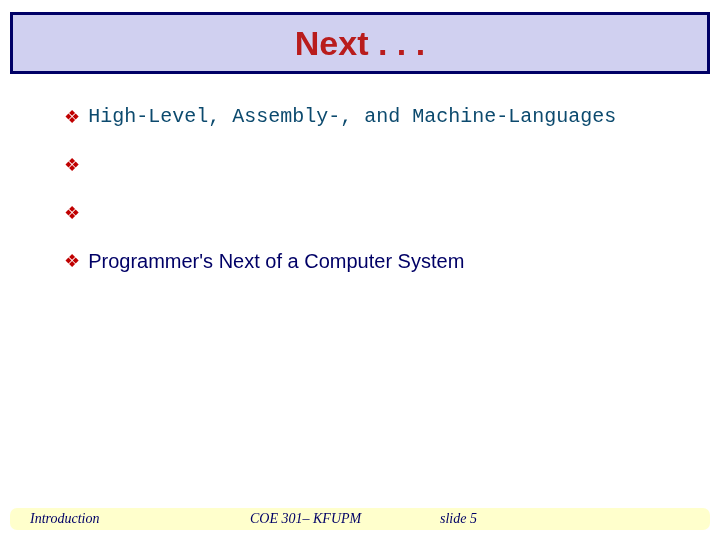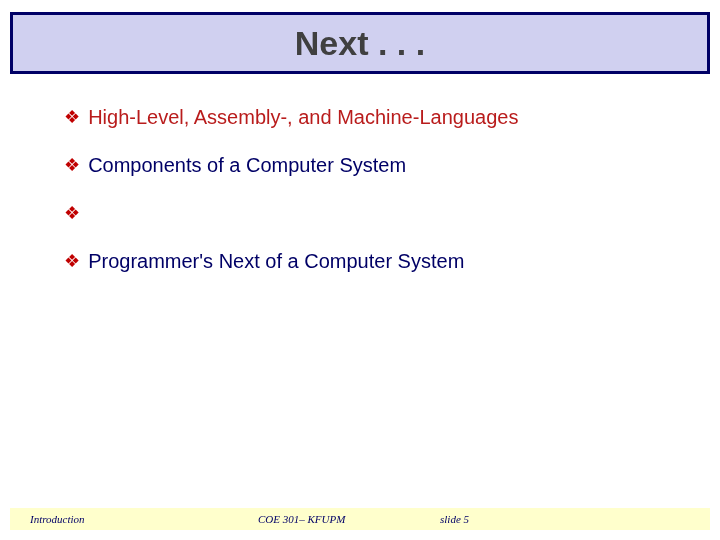--- a/index.html
+++ b/index.html
@@ -29,21 +29,21 @@
     height: 100%;
     background: #d0d0f0;
     display: flex;
     align-items: center;
     justify-content: center;
   }
   .title-text {
     font-family: "Comic Sans MS", cursive, sans-serif;
     font-size: 34px;
     font-weight: bold;
-    color: #404040;
+    color: #b91c1c;
   }
   .content {
     position: absolute;
     top: 104px;
     left: 64px;
     right: 40px;
   }
   .bullet-item {
     display: flex;
     align-items: flex-start;
@@ -55,43 +55,45 @@
     margin-right: 8px;
     line-height: 26px;
   }
   .bullet-text {
     color: #000066;
     font-size: 20px;
     line-height: 26px;
     font-family: Arial, sans-serif;
   }
   .bullet-text.red {
-    color: #b91c1c;
+    color: #0c4a6e;
+    font-family: Liberation Mono, monospace;
   }
   .footer-band {
     position: absolute;
     bottom: 10px;
     left: 10px;
     right: 10px;
     height: 22px;
     background: #ffffcc;
     display: flex;
     align-items: center;
     font-family: Georgia, "Times New Roman", serif;
     font-style: italic;
-    font-size: 11px;
+    font-size: 14px;
     color: #000066;
+    border-radius: 7px;
   }
   .footer-left {
     position: absolute;
     left: 20px;
   }
   .footer-center {
     position: absolute;
-    left: 248px;
+    left: 240px;
   }
   .footer-right {
     position: absolute;
     left: 430px;
   }
 </style>
 </head>
 <body>
 
 <div class="slide">
@@ -102,21 +104,20 @@
     </div>
   </div>
 
   <div class="content">
     <div class="bullet-item">
       <span class="bullet-icon">❖</span>
       <span class="bullet-text red">High-Level, Assembly-, and Machine-Languages</span>
     </div>
     <div class="bullet-item">
       <span class="bullet-icon">❖</span>
-      <span class="bullet-text">Components of a Computer System</span>
     </div>
     <div class="bullet-item">
       <span class="bullet-icon">❖</span>
     </div>
     <div class="bullet-item">
       <span class="bullet-icon">❖</span>
       <span class="bullet-text">Programmer's Next of a Computer System</span>
     </div>
   </div>
 

